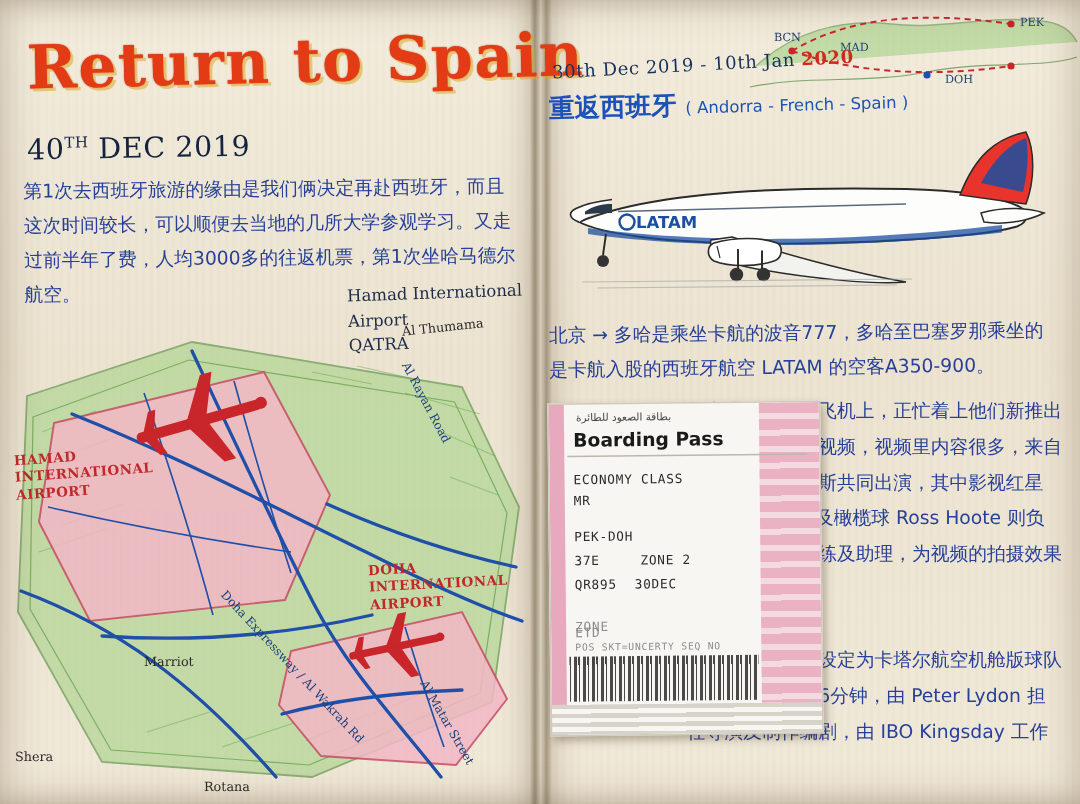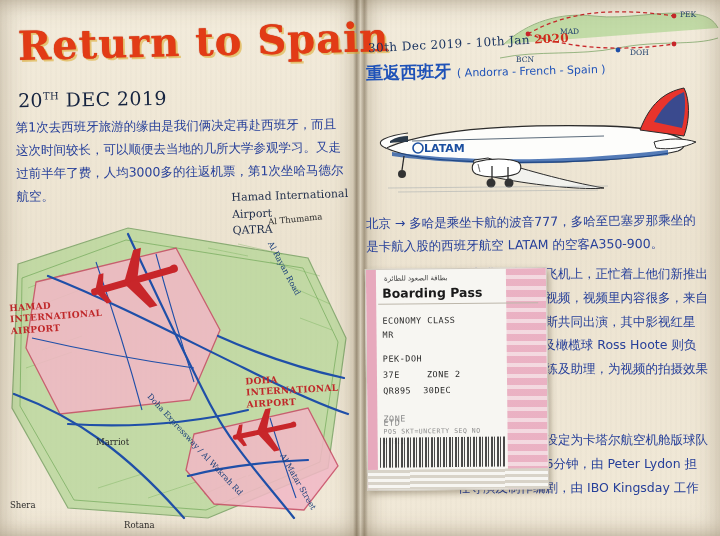--- a/index.html
+++ b/index.html
@@ -81,21 +81,21 @@
     position:absolute;font-family:"DejaVu Serif",serif;color:#1b3f7a;font-size:8px;
   }
   #road-1{left:152px;top:392px;transform:rotate(47deg);transform-origin:left top;}
   #road-2{left:274px;top:240px;transform:rotate(62deg);transform-origin:left top;}
   #road-3{left:286px;top:452px;transform:rotate(60deg);transform-origin:left top;}
   .placelbl{
     position:absolute;font-family:"DejaVu Serif",serif;color:#2a2a2a;font-size:8.5px;
   }
   #pl-marriot{left:96px;top:437px;}
   #pl-shera{left:10px;top:500px;}
-  #pl-rotana{left:124px;top:520px;text-align:center;}
+  #pl-rotana{left:136px;top:520px;text-align:center;}
   
   #date-right{
     position:absolute;left:368px;top:36px;font-family:"DejaVu Serif",serif;
     font-size:12px;color:#16305e;transform:rotate(-3deg);
   }
   #date-right .red{color:#cf2a1b;font-weight:bold;}
   #title-cn-right{
     position:absolute;left:366px;top:58px;font-size:17px;color:#1f52b8;font-weight:bold;
     transform:rotate(-1.5deg);white-space:nowrap;
   }
@@ -157,21 +157,21 @@
 
   <div class="page-half page-left"></div>
   <div class="page-half page-right"></div>
   <div class="gutter"></div>
 
   <div id="title" class="hand">
     <span>Return to Spain</span>
   </div>
 
   <div id="date-left" class="hand">
-    <span>20</span><sup>TH</sup><span> DEC 2019</span>
+    <span>40</span><sup>TH</sup><span> DEC 2019</span>
   </div>
 
   <div class="cn-para-left cn">第1次去西班牙旅游的缘由是我们俩决定再赴西班牙，而且这次时间较长，可以顺便去当地的几所大学参观学习。又走过前半年了费，人均3000多的往返机票，第1次坐哈马德尔航空。</div>
 
   <div id="hamad-note" class="en-note">
     <div>Hamad International</div>
     <div>Airport</div>
     <div>QATRA</div>
   </div>
 
@@ -243,21 +243,21 @@
     <svg width="222" height="62" viewBox="0 0 222 62">
       <path d="M6,40 C30,18 62,8 96,12 C130,16 160,6 196,10 C208,11 216,16 220,24" fill="#9ccf7e" opacity="0.55" stroke="#4f8a3c" stroke-width="1"></path>
       <path d="M2,54 C40,46 80,52 120,44 C160,36 196,42 220,34" fill="none" stroke="#4f8a3c" stroke-width="0.8" opacity="0.7"></path>
       <path d="M30,30 C70,6 120,4 176,12" fill="none" stroke="#c8262a" stroke-width="1.3" stroke-dasharray="4 3"></path>
       <path d="M30,30 C70,44 120,48 176,40" fill="none" stroke="#c8262a" stroke-width="1.3" stroke-dasharray="4 3"></path>
       <circle cx="30" cy="30" r="2.4" fill="#c8262a"></circle>
       <circle cx="176" cy="12" r="2.4" fill="#c8262a"></circle>
       <circle cx="176" cy="40" r="2.4" fill="#c8262a"></circle>
       <circle cx="120" cy="46" r="2.4" fill="#1f4fa8"></circle>
     </svg>
-    <div class="mm-lbl" style="left:18px;top:16px;margin-top:35px;">BCN</div>
+    <div class="mm-lbl" style="left:18px;top:16px;">BCN</div>
     <div class="mm-lbl" style="left:182px;top:6px;">PEK</div>
     <div class="mm-lbl" style="left:132px;top:44px;">DOH</div>
     <div class="mm-lbl" style="left:62px;top:2px;margin-top:21px;">MAD</div>
   </div>
 
   <div id="date-right" class="hand">
     <span>30th Dec 2019 - 10th Jan </span><span class="red">2020</span>
   </div>
 
   <div id="title-cn-right" class="cn">

